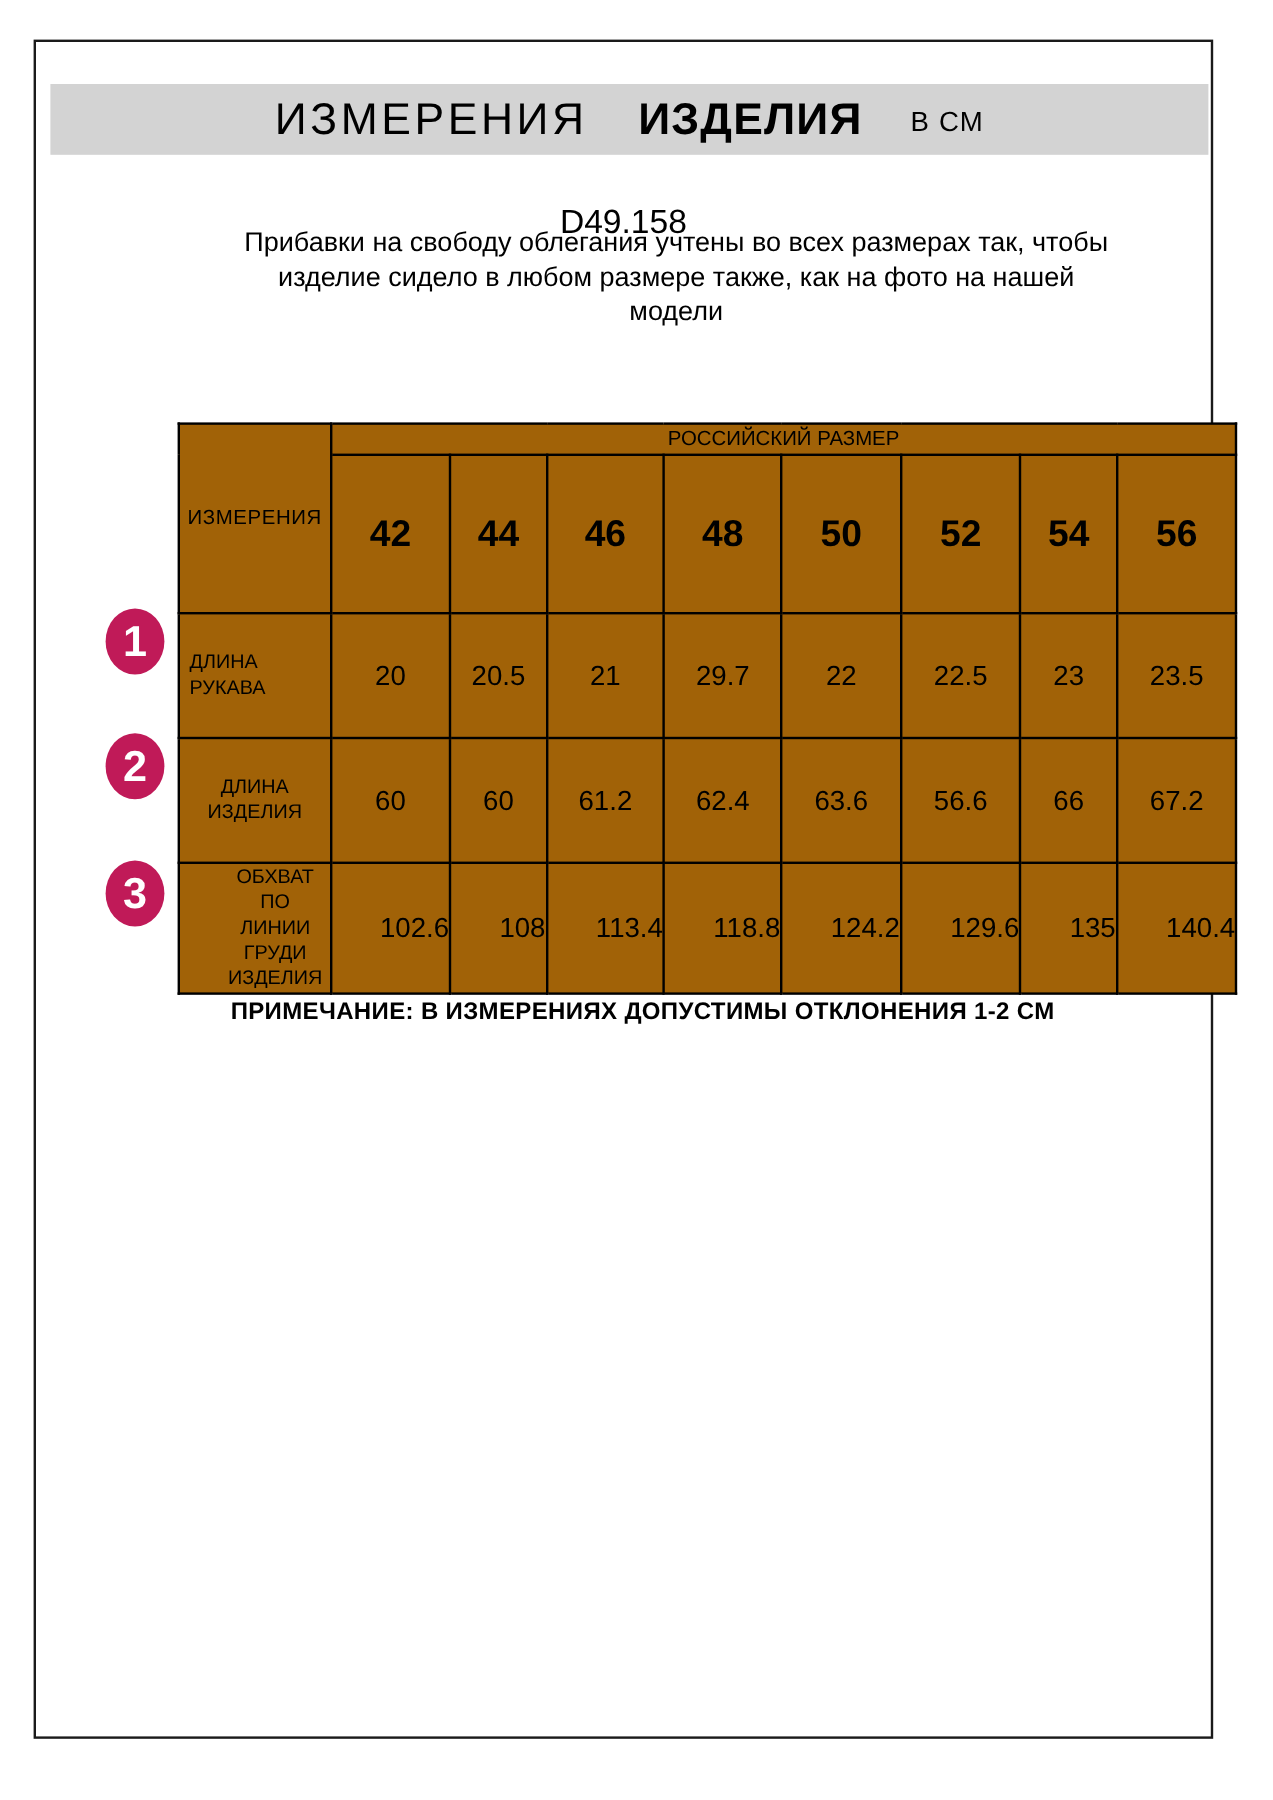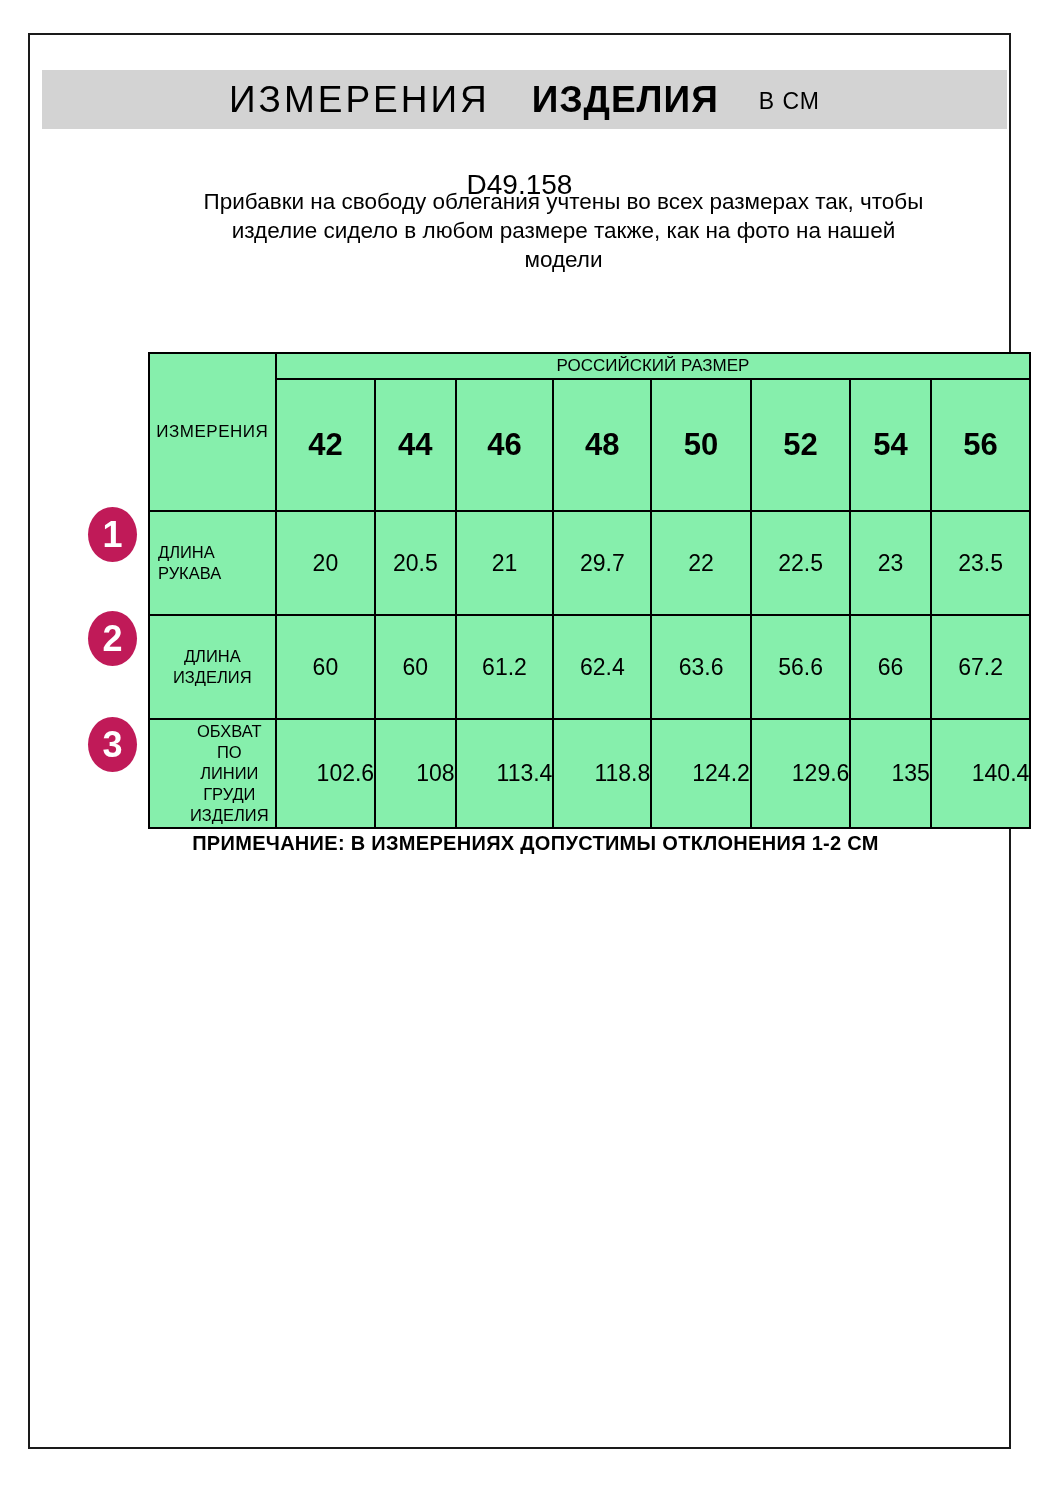--- a/index.html
+++ b/index.html
@@ -63,21 +63,21 @@
   .size-table {
     position: absolute;
     left: 118px; top: 317px;
     border-collapse: collapse;
     table-layout: fixed;
   }
   .size-table td {
     border: 2px solid #000;
     text-align: center;
     vertical-align: middle;
-    background: #86efac;
+    background: #a16207;
   }
   .size-table .col-label { width: 147px; }
   .size-table .col-size  { width: 75px; }
   .row-group td { height: 26px; font-size: 17px; }
   .row-sizes td { height: 132px; font-size: 31px; font-weight: bold; }
   .corner-cell {
     font-size: 17.5px;
     letter-spacing: 0.5px;
   }
   .row-data td { font-size: 23px; }

